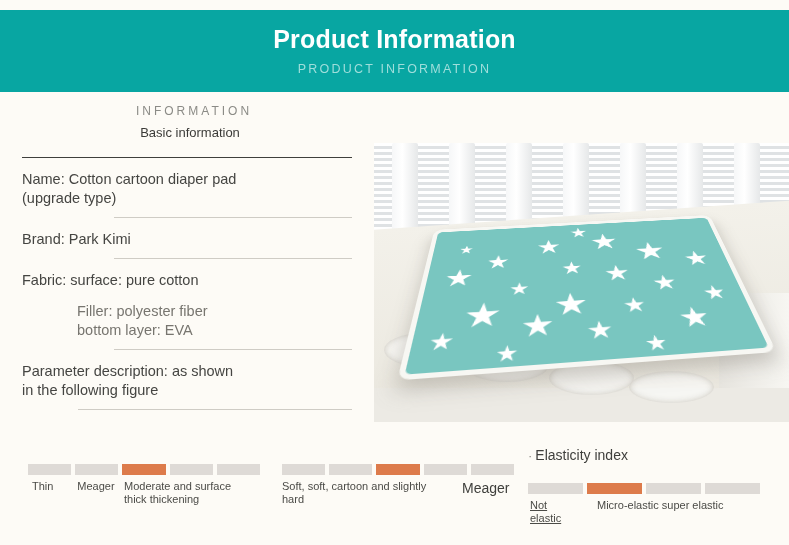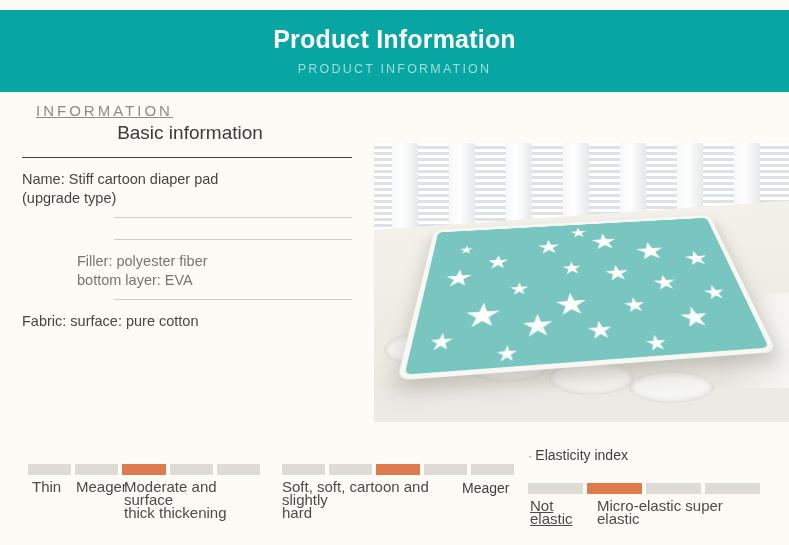--- a/index.html
+++ b/index.html
@@ -51,30 +51,29 @@
   }
 
   
   .info-col {
     position: absolute;
     left: 22px;
     top: 104px;
     width: 330px;
   }
   .info-eyebrow {
-    font-size: 15px;
+    font-size: 12px;
     letter-spacing: 3px;
     color: #8b8b86;
-    text-align: left;
+    text-align: center;
     padding-left: 14px;
     line-height: 14px;
-    text-decoration: underline;
   }
   .info-heading {
-    font-size: 19px;
+    font-size: 13px;
     color: #3b3b38;
     text-align: center;
     padding-left: 6px;
     padding-top: 3px;
     line-height: 24px;
     font-weight: normal;
   }
   .rule-strong {
     margin-top: 12px;
     height: 0;
@@ -216,21 +215,21 @@
     background: #dd7b4b;
   }
   .bar-labels {
     position: relative;
     margin-top: 5px;
     height: 30px;
   }
   .bar-label {
     position: absolute;
     top: 0;
-    font-size: 15px;
+    font-size: 11px;
     color: #4b4b47;
     line-height: 13px;
   }
   .bar-label.big {
     font-size: 14px;
     color: #3f3f3c;
     line-height: 16px;
   }
 </style>
 </head>
@@ -242,39 +241,45 @@
     <div class="banner-title">Product Information</div>
     <div class="banner-sub">PRODUCT INFORMATION</div>
   </div>
 
   <div class="info-col">
     <div class="info-eyebrow">INFORMATION</div>
     <div class="info-heading">Basic information</div>
     <div class="rule-strong"></div>
 
     <div class="info-item">
-      <div class="info-text">Name: Stiff cartoon diaper pad
+      <div class="info-text">Name: Cotton cartoon diaper pad
 (upgrade type)</div>
       <div class="rule-soft short"></div>
     </div>
 
     <div class="info-item">
+      <div class="info-text">Brand: Park Kimi</div>
       <div class="rule-soft short"></div>
+    </div>
+
+    <div class="info-item">
+      <div class="info-text">Fabric: surface: pure cotton</div>
     </div>
 
     <div class="info-item">
       <div class="info-text muted">Filler: polyester fiber
 bottom layer: EVA</div>
       <div class="rule-soft short"></div>
     </div>
 
     <div class="info-item">
-      <div class="info-text">Fabric: surface: pure cotton</div>
-    </div>
-
+      <div class="info-text">Parameter description: as shown
+in the following figure</div>
+      <div class="rule-soft"></div>
+    </div>
   </div>
 
   <div class="photo">
     <div class="photo-blinds"></div>
     <div class="slat" style="left:18px"></div>
     <div class="slat" style="left:75px"></div>
     <div class="slat" style="left:132px"></div>
     <div class="slat" style="left:189px"></div>
     <div class="slat" style="left:246px"></div>
     <div class="slat" style="left:303px"></div>

